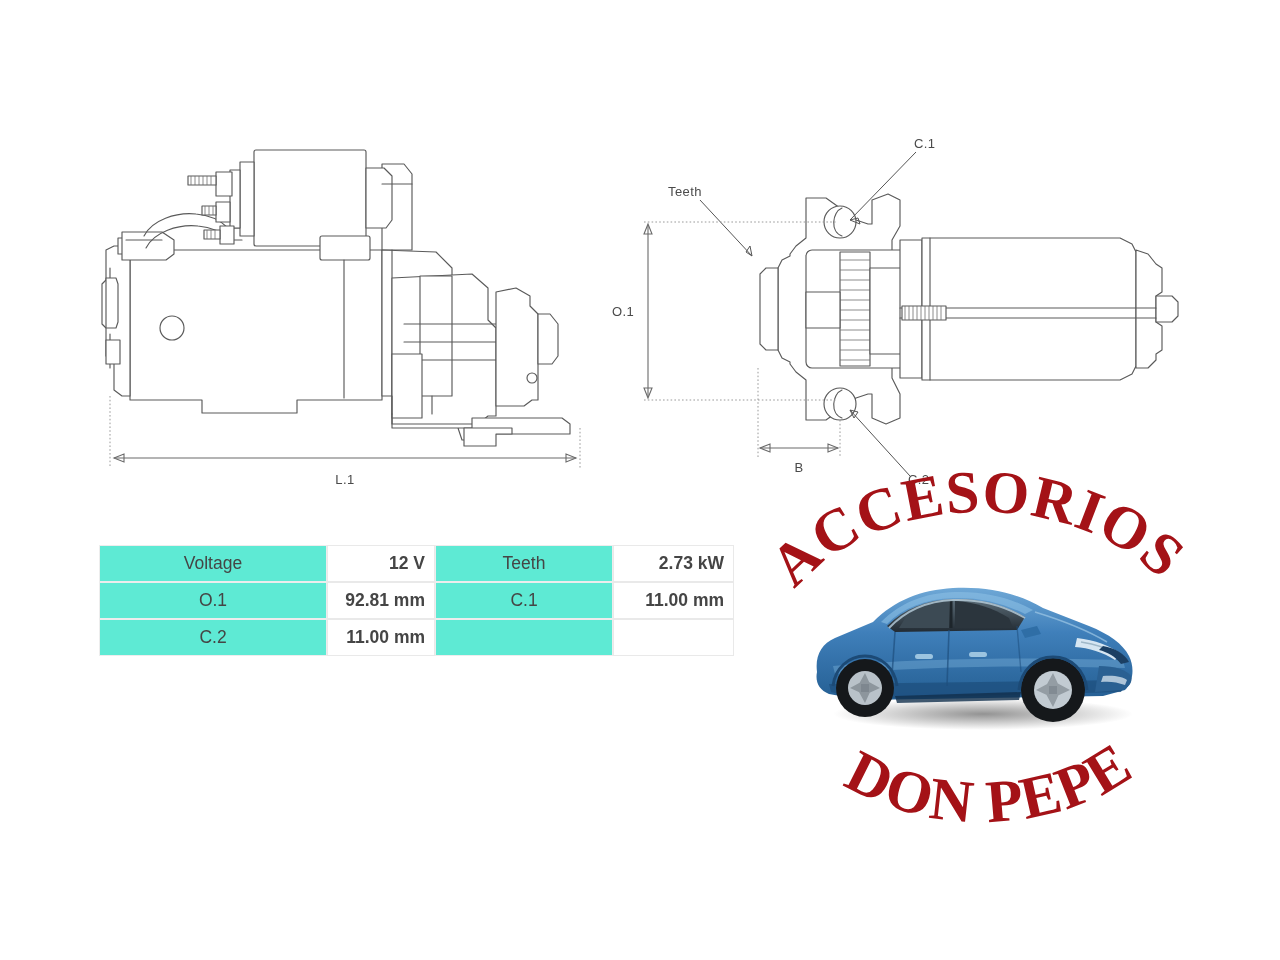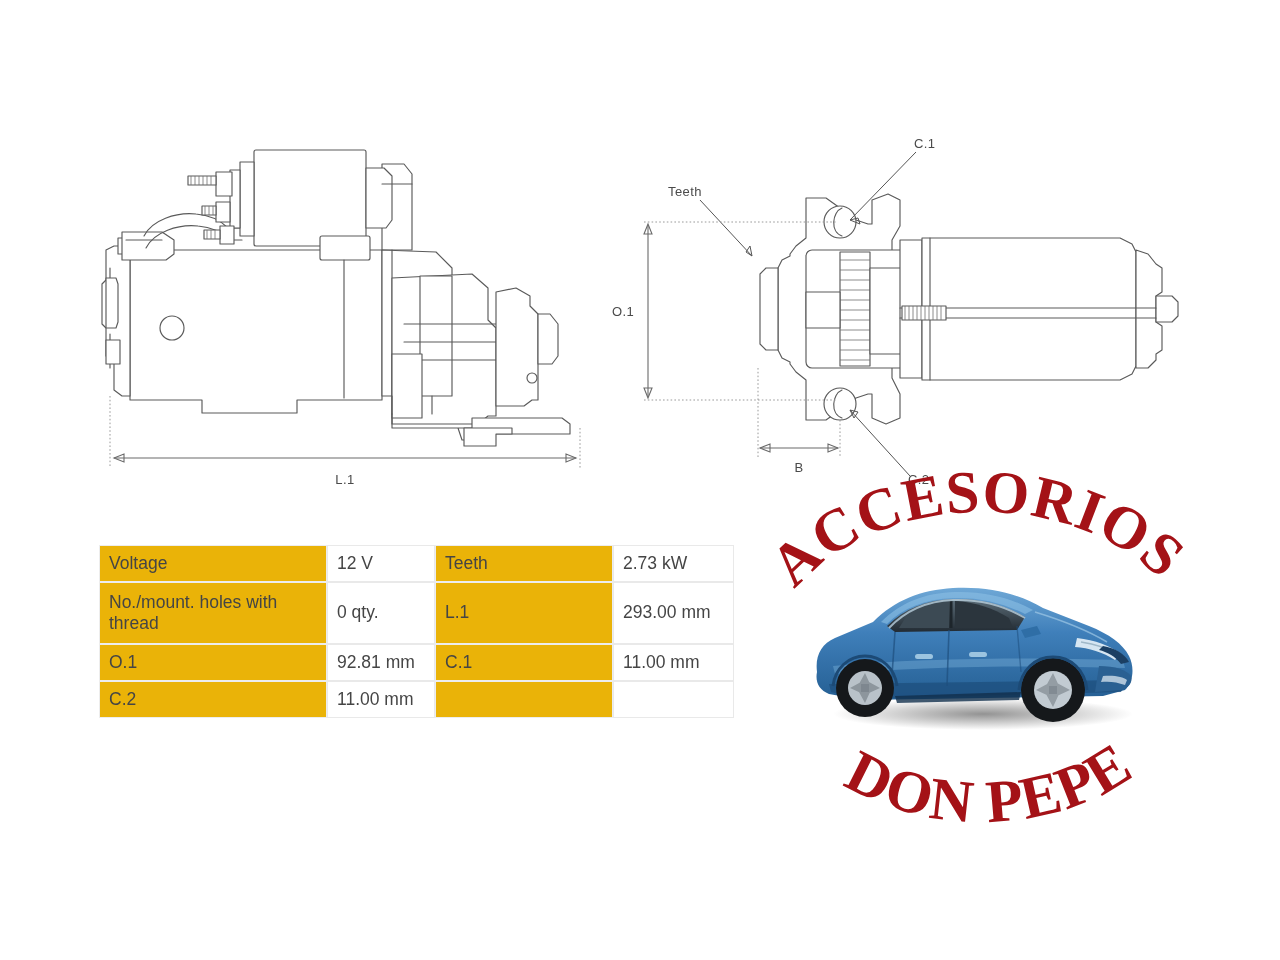--- a/index.html
+++ b/index.html
@@ -101,27 +101,29 @@
   }
   #spec-table td {
     height: 37px;
     padding: 3px 9px;
     vertical-align: middle;
     border: 1px solid #f2f2f2;
     box-sizing: border-box;
     line-height: 1.22;
   }
   #spec-table td.lbl {
-    background: #eab308;
-    text-align: left;
+    background: #5eead4;
+    text-align: center;
     border-color: #ededed;
   }
   #spec-table td.val {
     background: #ffffff;
+    text-align: right;
     border-color: #e9e9e9;
+    font-weight: bold;
   }
   #spec-table td.tall {
     height: 62px;
   }
   #spec-table col.c-lbl-l { width: 228px; }
   #spec-table col.c-val-l { width: 108px; }
   #spec-table col.c-lbl-r { width: 178px; }
   #spec-table col.c-val-r { width: 121px; }
 
   
@@ -318,26 +320,20 @@
         <col class="c-val-l">
         <col class="c-lbl-r">
         <col class="c-val-r">
     </colgroup>
     <tbody>
       <tr>
         <td class="lbl">Voltage</td>
         <td class="val">12 V</td>
         <td class="lbl">Teeth</td>
         <td class="val">2.73 kW</td>
-      </tr>
-      <tr>
-        <td class="lbl tall">No./mount. holes with thread</td>
-        <td class="val tall">0 qty.</td>
-        <td class="lbl tall">L.1</td>
-        <td class="val tall">293.00 mm</td>
       </tr>
       <tr>
         <td class="lbl">O.1</td>
         <td class="val">92.81 mm</td>
         <td class="lbl">C.1</td>
         <td class="val">11.00 mm</td>
       </tr>
       <tr>
         <td class="lbl">C.2</td>
         <td class="val">11.00 mm</td>

